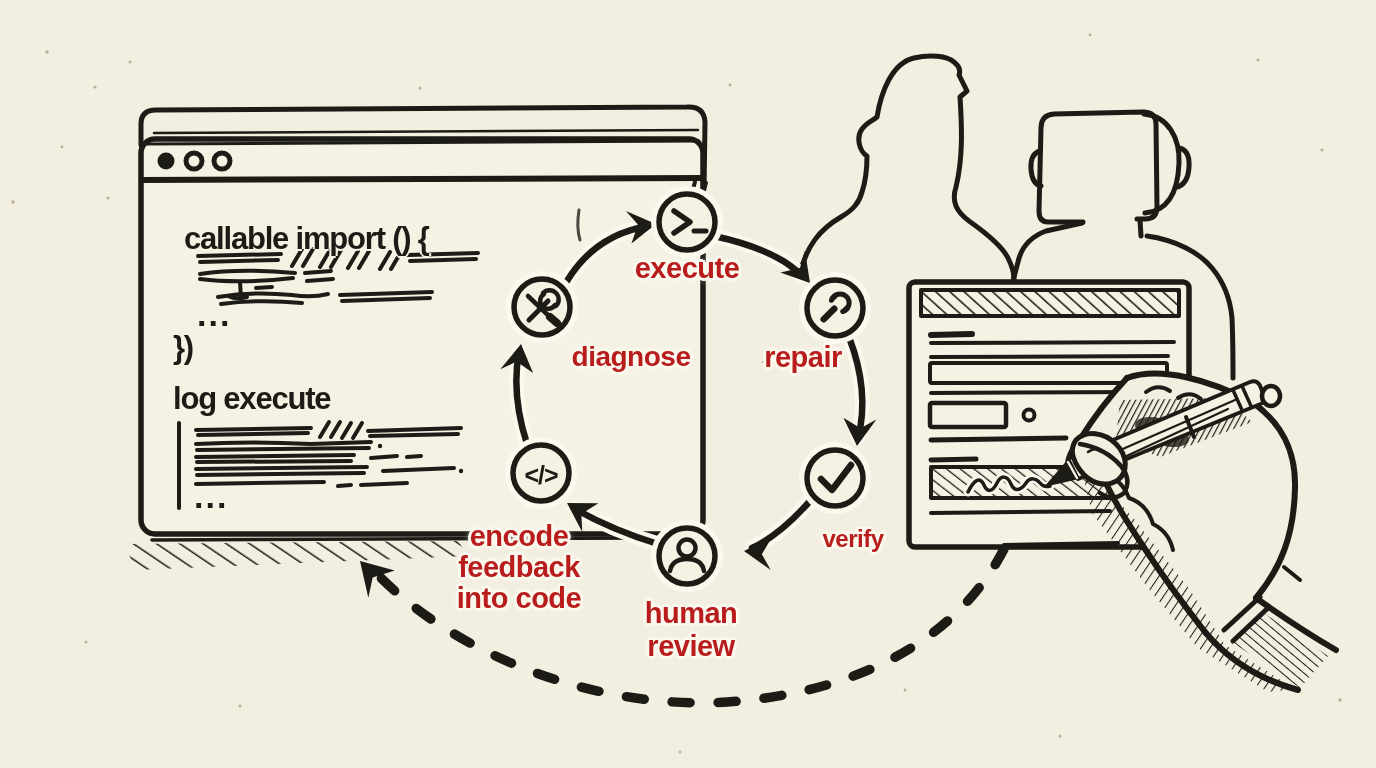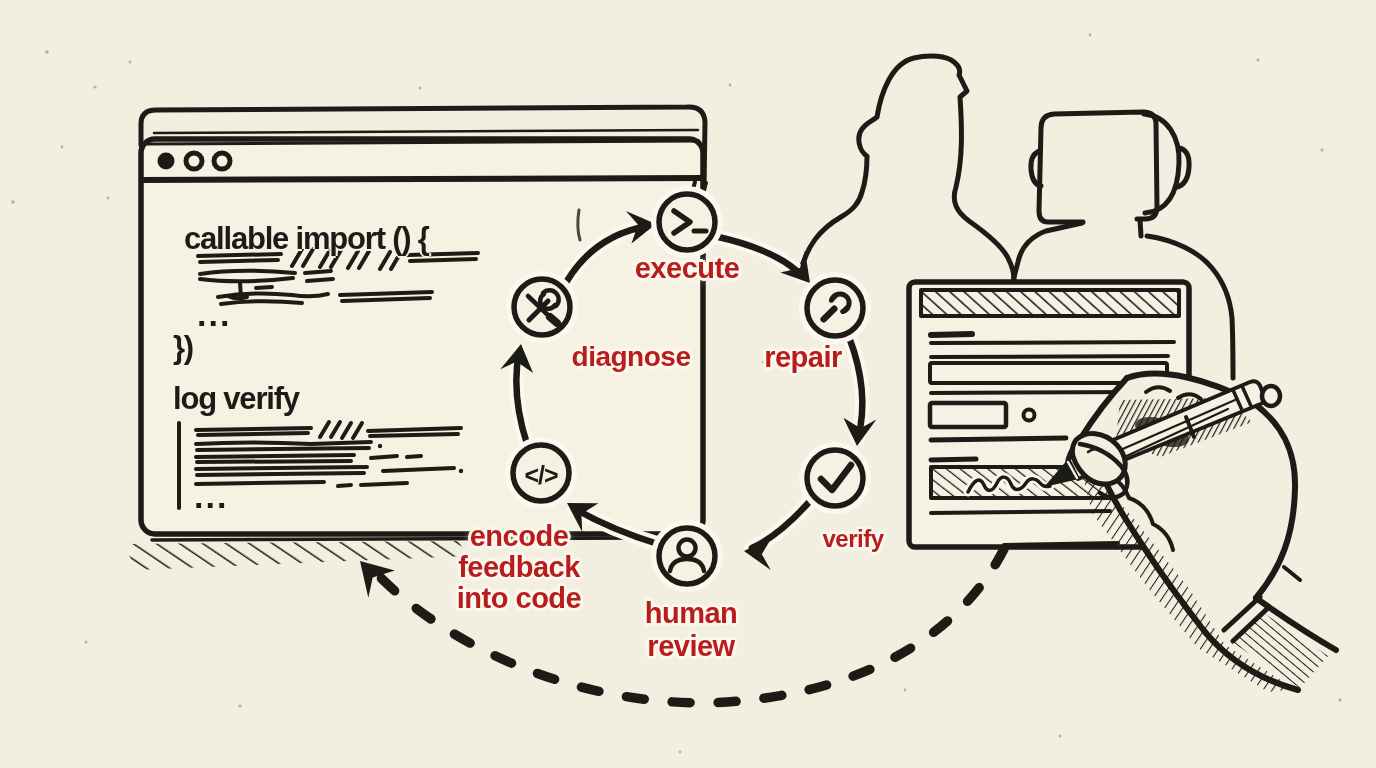--- a/index.html
+++ b/index.html
@@ -297,21 +297,21 @@
     </g>
     <path fill="#f2eee0" stroke="#1d1b16" stroke-width="5" d="M1076 440 C1086 430 1104 432 1116 444 C1128 456 1128 472 1118 480 C1106 488 1090 484 1080 470 C1072 459 1070 448 1076 440 Z"></path>
     <path d="M1088 452 q8 -6 16 0" fill="none" stroke="#1d1b16" stroke-width="2.5"></path>
     <path d="M1080 444 Q1105 448 1121 466 Q1132 480 1124 493 Q1113 502 1100 493" fill="none" stroke="#1d1b16" stroke-width="4.5"></path>
   </g>
 </svg>
 
 <div class="wtxt" style="left:184px;top:221px;font-size:31px;">callable import () {</div>
 <div class="wtxt" style="left:197px;top:295px;font-size:34px;letter-spacing:2px;">...</div>
 <div class="wtxt" style="left:173px;top:330px;font-size:31px;">})</div>
-<div class="wtxt" style="left:173px;top:381px;font-size:31px;">log verify</div>
+<div class="wtxt" style="left:173px;top:381px;font-size:31px;">log execute</div>
 <div class="wtxt" style="left:194px;top:477px;font-size:34px;letter-spacing:2px;">...</div>
 
 <div class="lbl" style="left:687px;top:268px;font-size:29px;">
       <span>execute</span>
     </div>
 <div class="lbl" style="left:803px;top:357px;font-size:29px;">
       <span>repair</span>
     </div>
 <div class="lbl" style="left:853px;top:539px;font-size:24px;">
       <span>verify</span>

